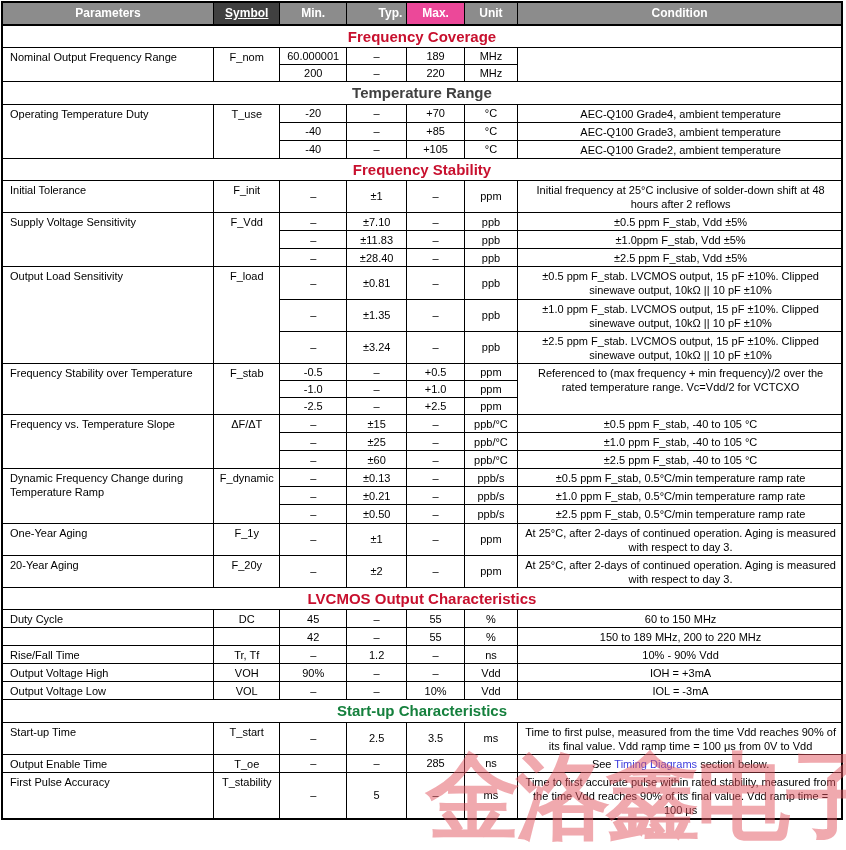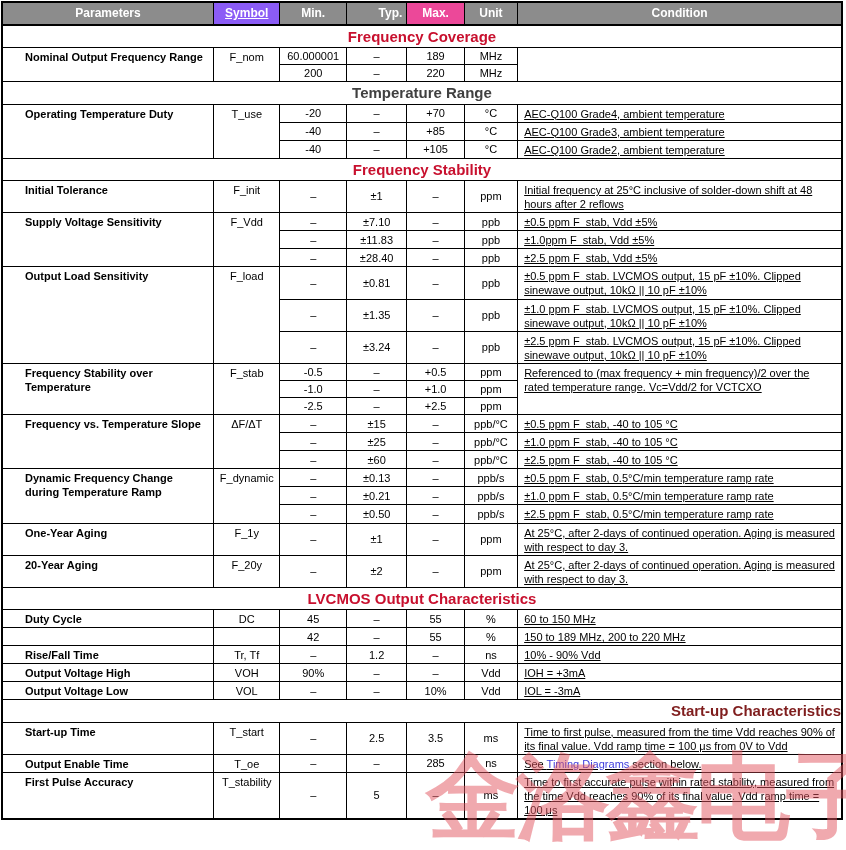--- a/index.html
+++ b/index.html
@@ -44,42 +44,41 @@
   }
   tr.section-row td {
     color: #c8102e;
     font-weight: bold;
     font-size: 15px;
     text-align: center;
     height: 14px;
     padding: 1px 0;
   }
   td.param {
-    font-weight: bold;
+    font-weight: normal;
     text-align: left;
     vertical-align: top;
-    padding-left: 22px;
+    padding-left: 7px;
     padding-top: 2px;
     margin-top: 24px;
   }
   td.sym {
     text-align: center;
     vertical-align: top;
     padding-top: 2px;
   }
   td.val {
     text-align: center;
     vertical-align: middle;
   }
   td.cond {
-    text-align: left;
+    text-align: center;
     vertical-align: top;
     padding-left: 6px;
     padding-top: 2px;
-    text-decoration: underline;
   }
   tr.data-row { height: 17px; }
   span.doc-link {
     color: #3c3cdc;
     cursor: pointer;
   }
   .watermark {
     position: absolute;
     left: 426px;
     top: 734px;
@@ -100,21 +99,21 @@
       <col class="c-sym">
       <col class="c-min">
       <col class="c-typ">
     <col class="c-max">
       <col class="c-unit">
       <col class="c-cond">
   </colgroup>
   <thead>
     <tr>
       <th style="background: rgb(140, 140, 140); color: rgb(255, 255, 255);">Parameters</th>
-      <th style="background: #8b5cf6; color: rgb(255, 255, 255); text-decoration: underline;">Symbol</th>
+      <th style="background: #404040; color: rgb(255, 255, 255); text-decoration: underline;">Symbol</th>
       <th style="background: rgb(140, 140, 140); color: rgb(255, 255, 255);">Min.</th>
       <th style="background: rgb(140, 140, 140); color: rgb(255, 255, 255); text-align: right;">Typ.</th>
       <th style="background: #ec4899; color: rgb(255, 255, 255);">Max.</th>
       <th style="background: rgb(140, 140, 140); color: rgb(255, 255, 255);">Unit</th>
       <th style="background: rgb(140, 140, 140); color: rgb(255, 255, 255);">Condition</th>
     </tr>
   </thead>
   <tbody id="spec-body">
       <tr class="section-row">
         <td colspan="7" style="color: rgb(200, 16, 46);">Frequency Coverage</td>
@@ -345,21 +344,21 @@
       <tr class="data-row">
         <td class="param" rowspan="1">Output Voltage Low</td>
         <td class="sym" rowspan="1">VOL</td>
         <td class="val">–</td>
         <td class="val">–</td>
         <td class="val">10%</td>
         <td class="val">Vdd</td>
         <td class="cond">IOL = -3mA</td>
       </tr>
       <tr class="section-row">
-        <td colspan="7" style="color: #7f1d1d; text-align: right;">Start-up Characteristics</td>
+        <td colspan="7" style="color: #15803d;">Start-up Characteristics</td>
       </tr>
       <tr class="data-row">
         <td class="param" rowspan="1">Start-up Time</td>
         <td class="sym" rowspan="1">T_start</td>
         <td class="val">–</td>
         <td class="val">2.5</td>
         <td class="val">3.5</td>
         <td class="val">ms</td>
         <td class="cond">Time to first pulse, measured from the time Vdd reaches 90% of its final value. Vdd ramp time = 100 μs from 0V to Vdd</td>
       </tr>

